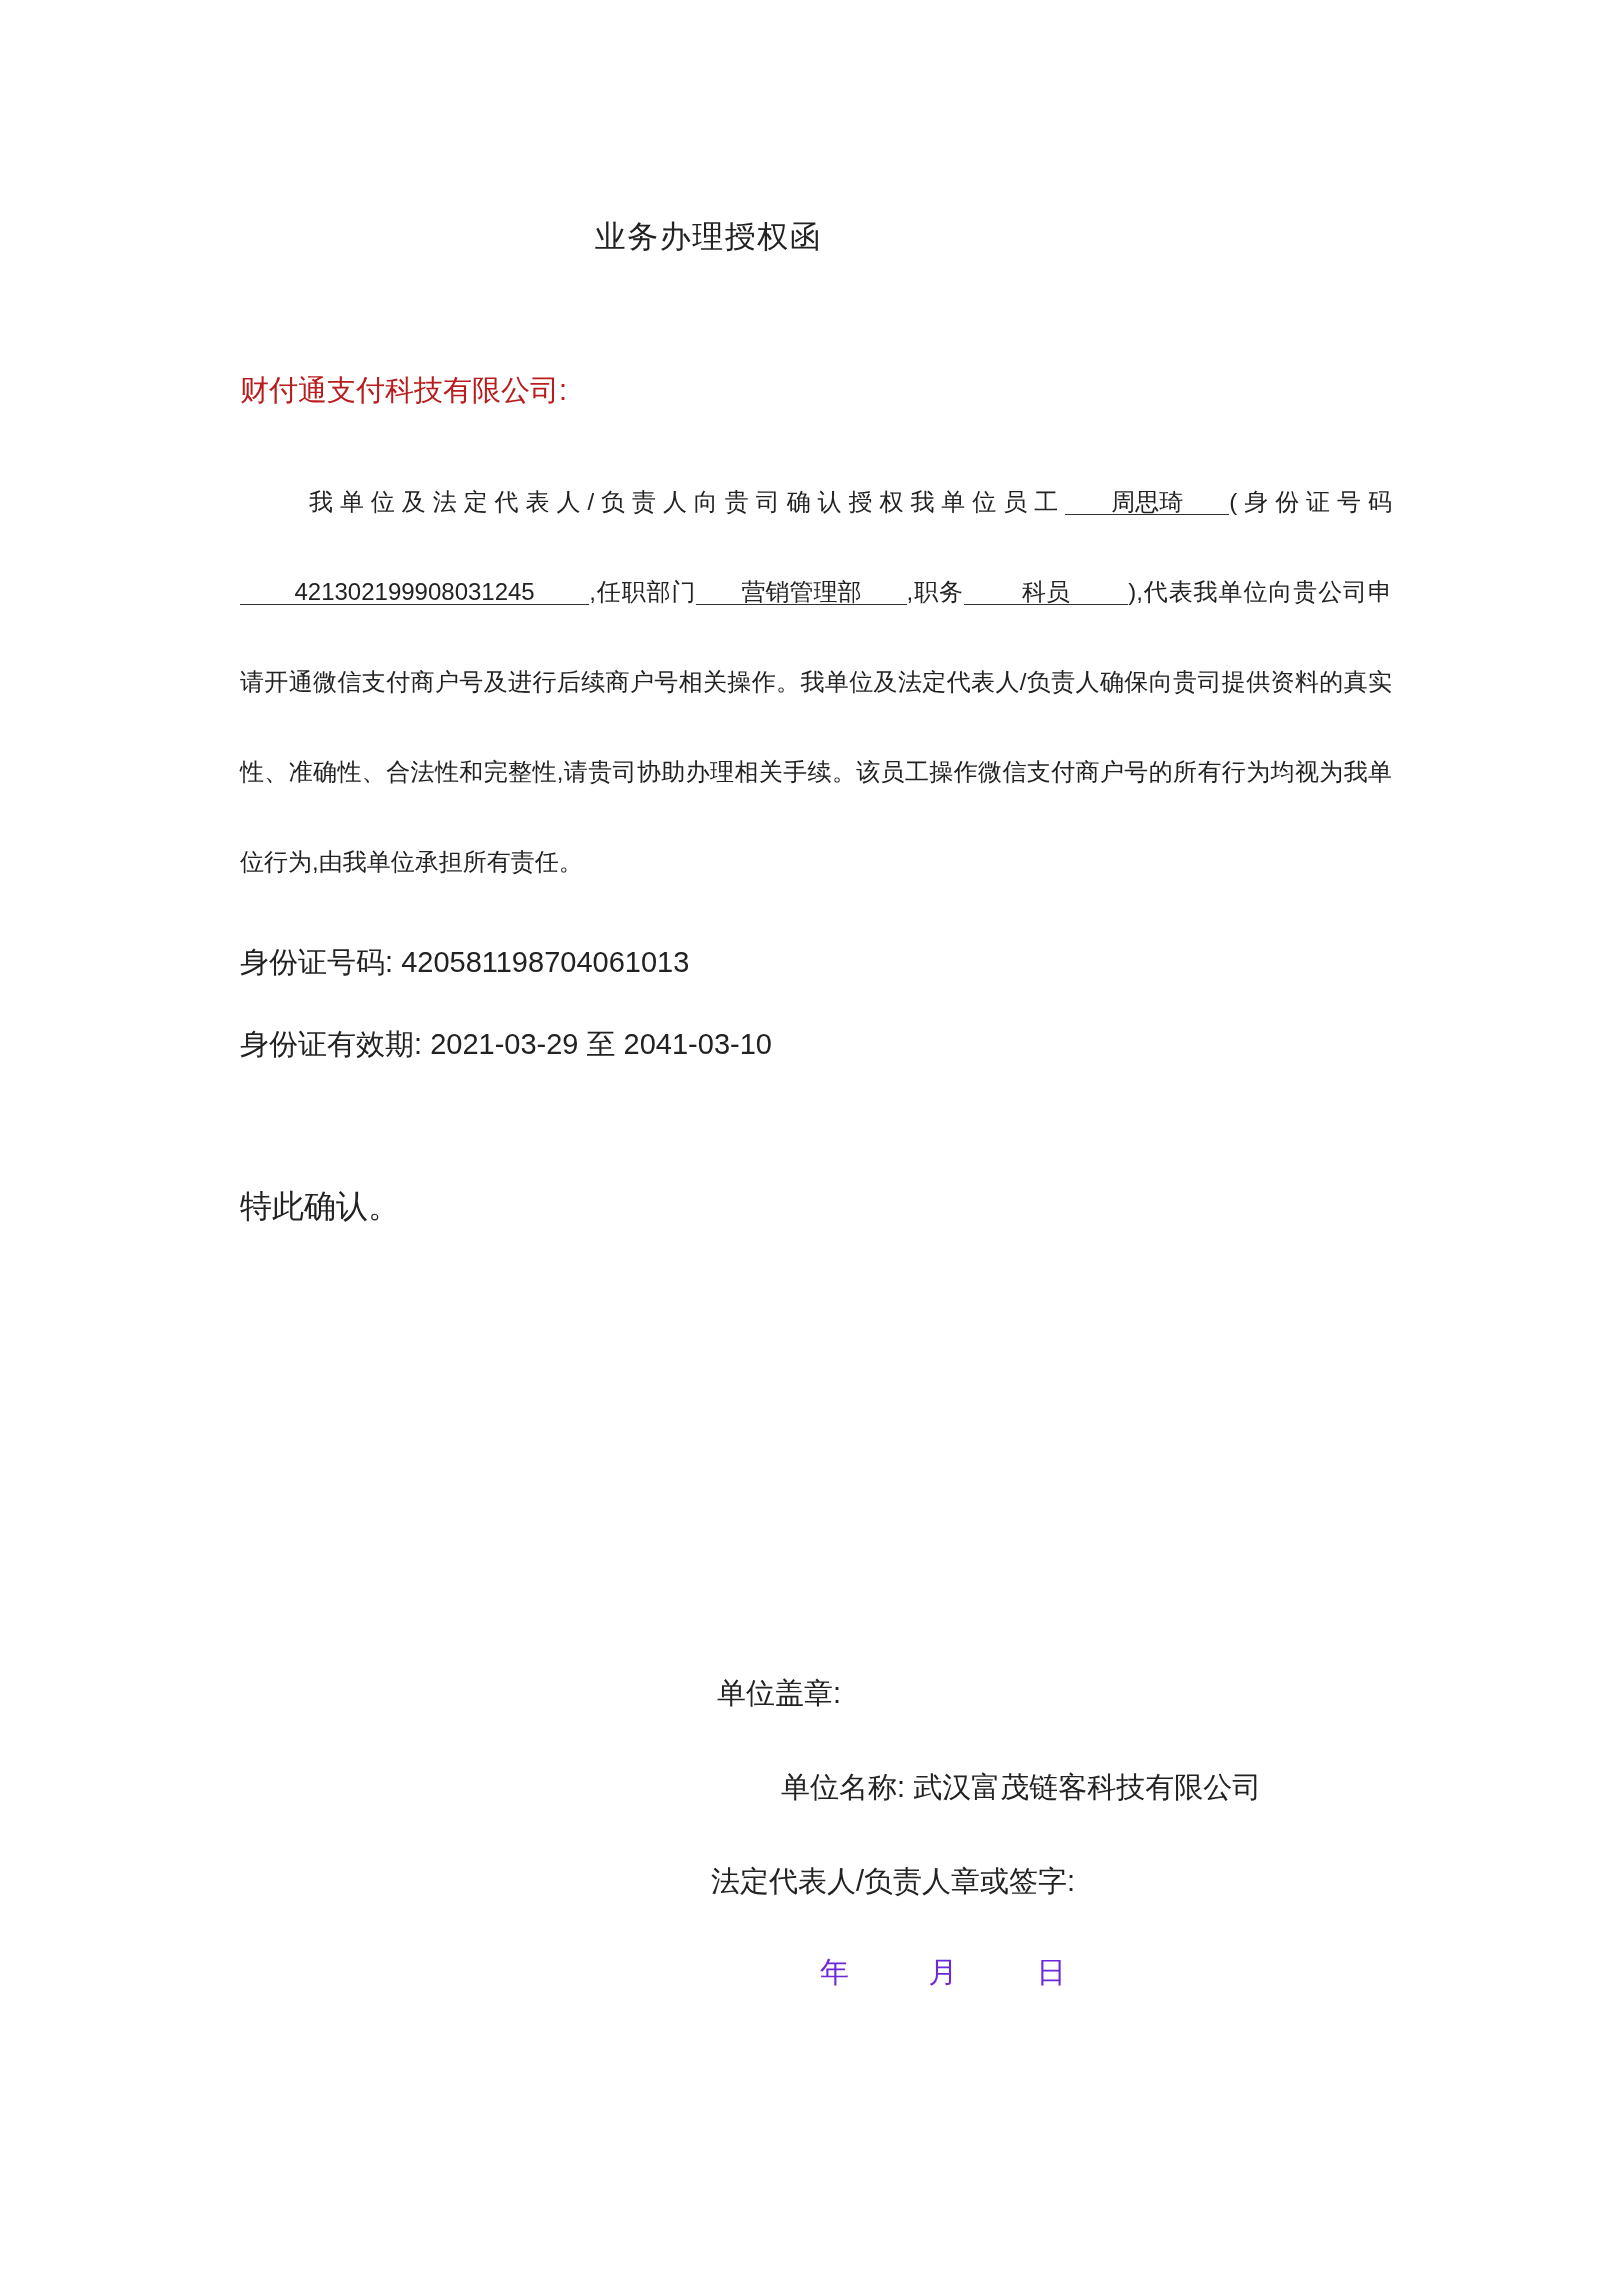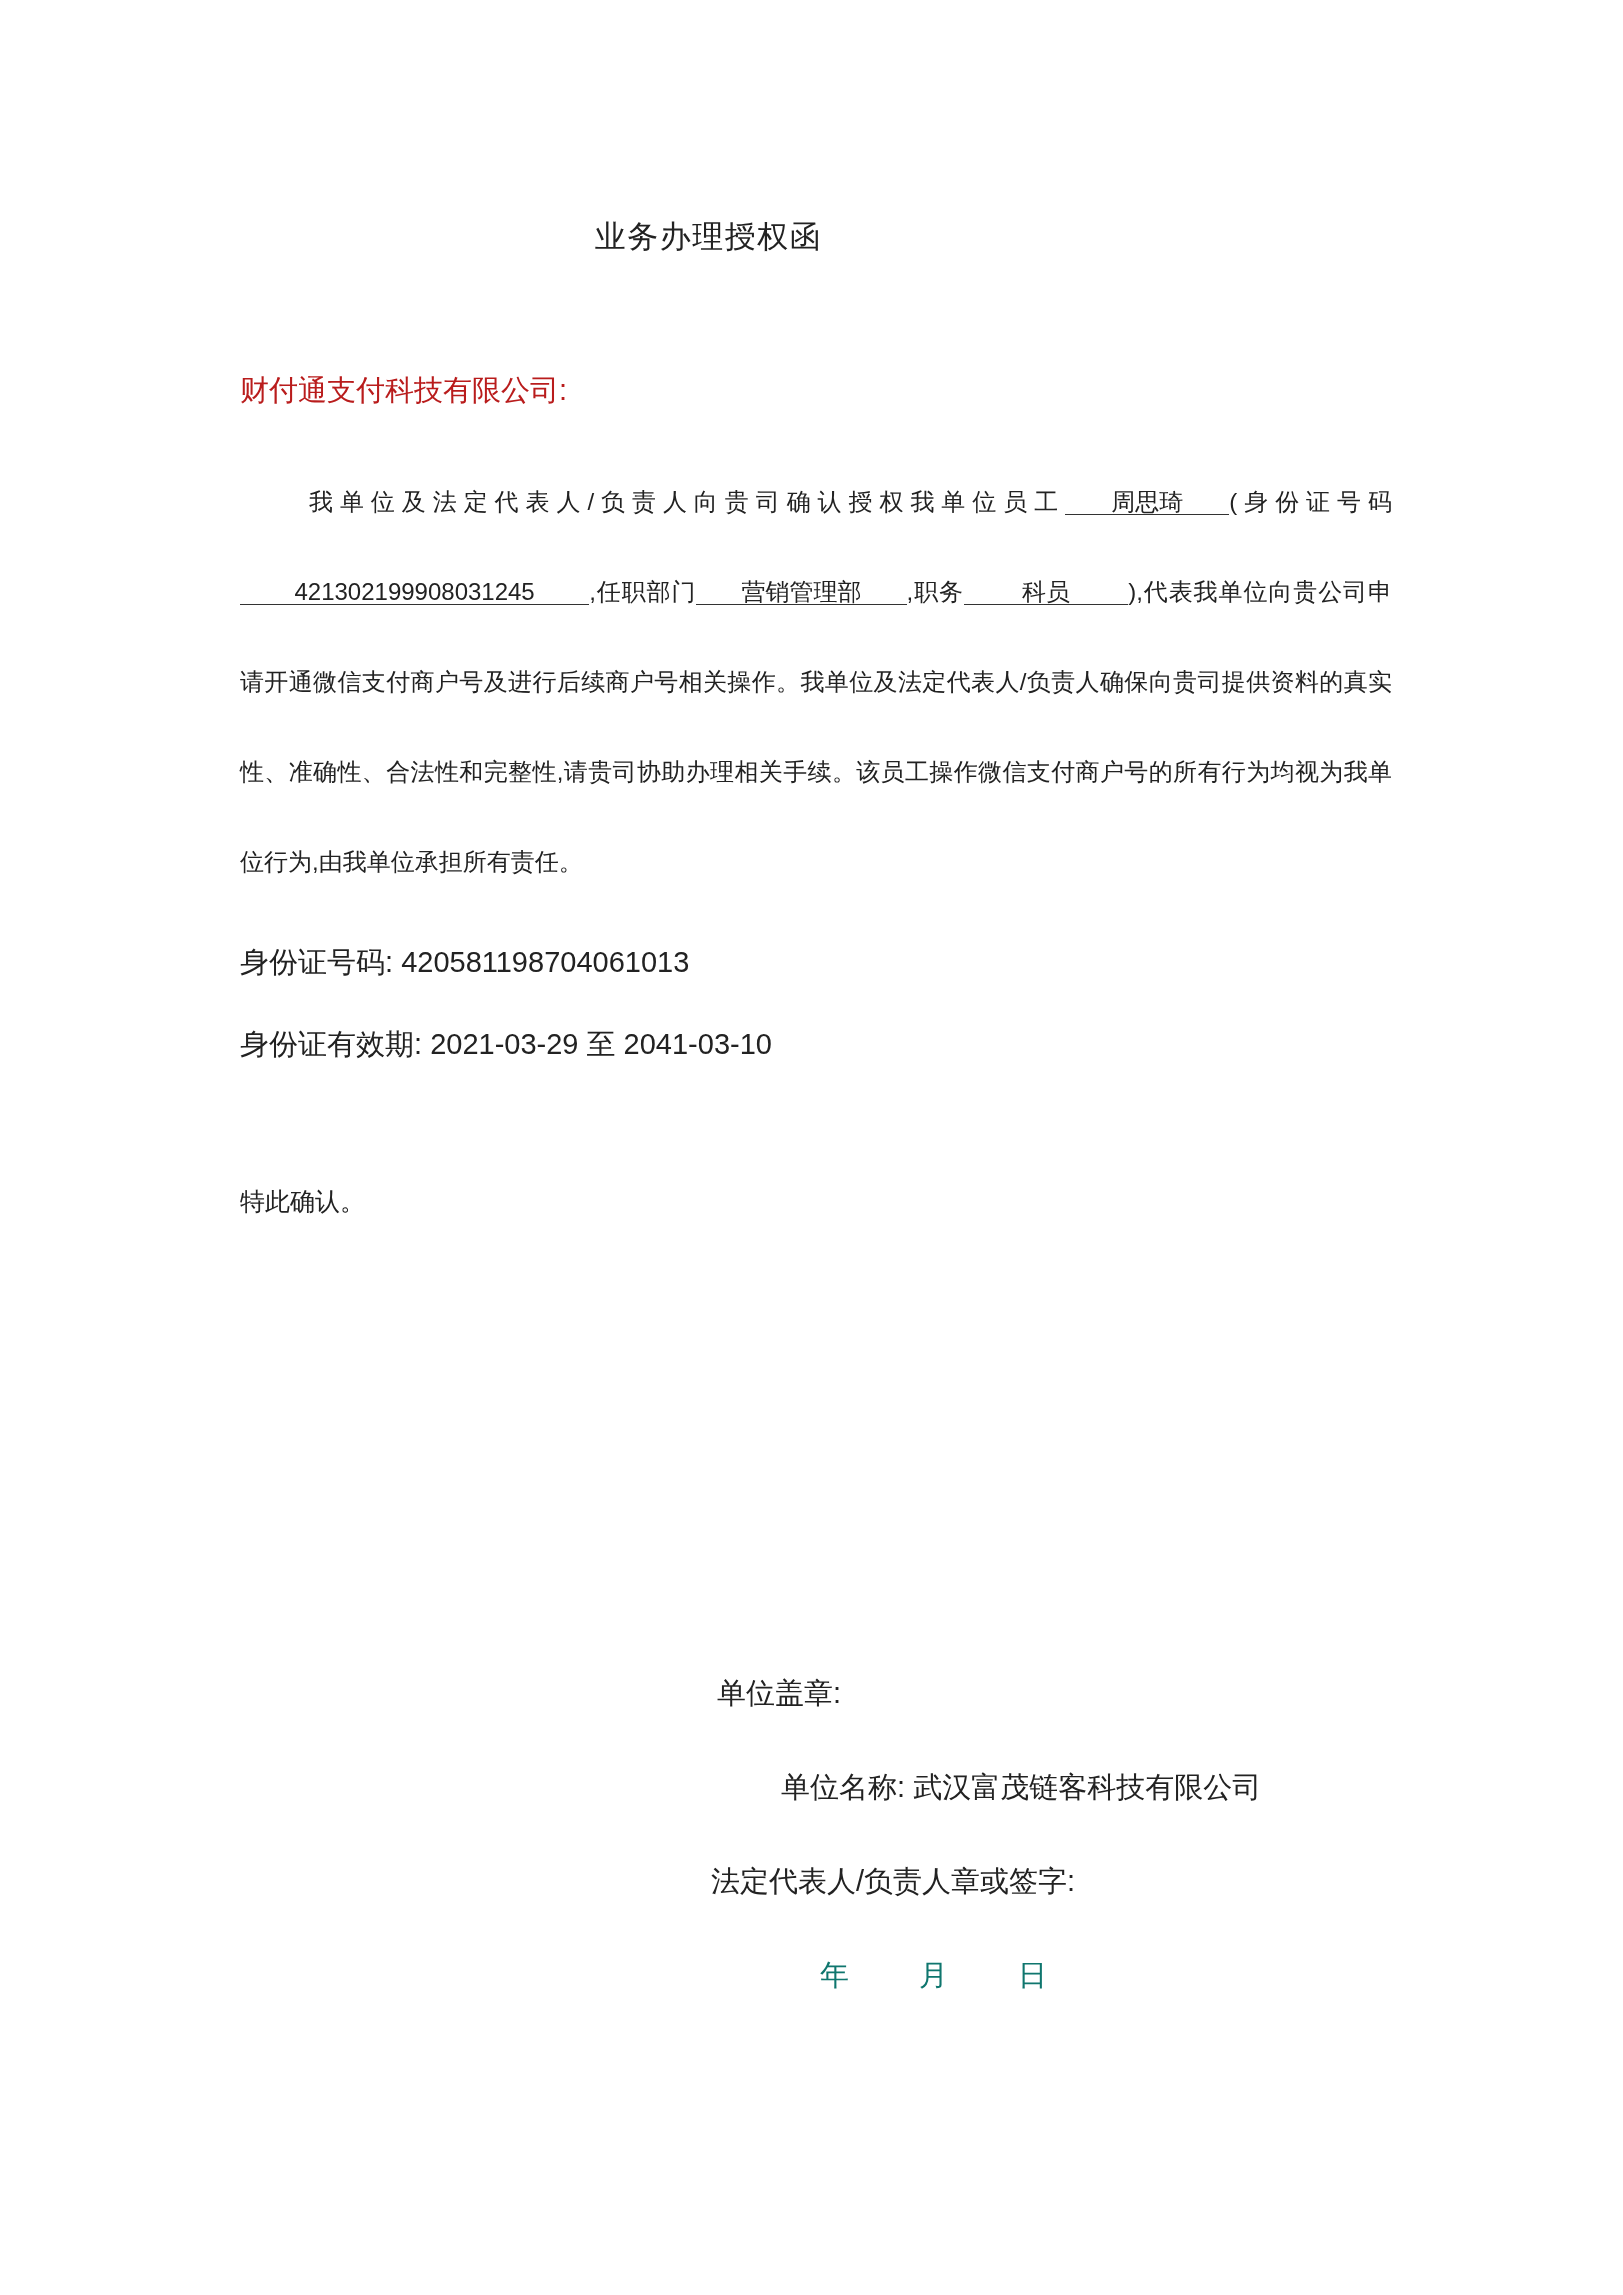--- a/index.html
+++ b/index.html
@@ -69,21 +69,21 @@
     margin-top: 14px;
   }
   .info-line {
     font-size: 29px;
     line-height: 82px;
     color: #222222;
     white-space: nowrap;
   }
   .confirm-line {
     margin-top: 100px;
-    font-size: 25px;
+    font-size: 32px;
     color: #222222;
   }
   .sign-area {
     position: absolute;
     top: 1646px;
     left: 665px;
     width: 850px;
   }
   .sign-line {
     font-size: 29px;
@@ -92,21 +92,22 @@
     white-space: nowrap;
   }
   .sign-line.indent-1 { margin-left: 52px; }
   .sign-line.indent-2 { margin-left: 116px; }
   .sign-line.indent-3 { margin-left: 46px; }
   .date-line {
     margin-left: 155px;
     font-size: 29px;
     letter-spacing: 31px;
     line-height: 94px;
-    color: #0f766e;
+    color: #6d28d9;
+    font-family: Liberation Mono, monospace;
   }
 </style>
 </head>
 <body>
 
 <div class="page">
 
   <div class="doc-title">业务办理授权函</div>
 
   <div class="body-area">

